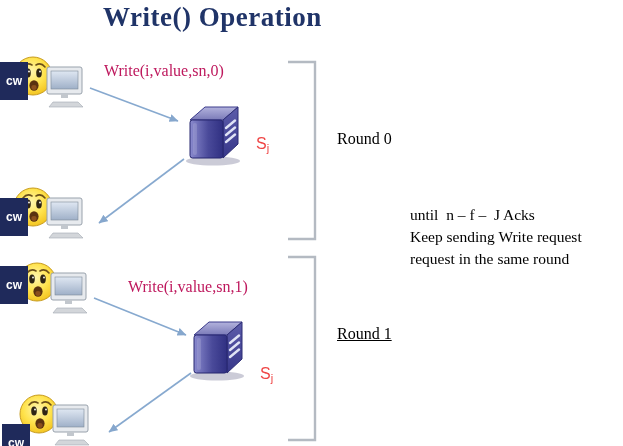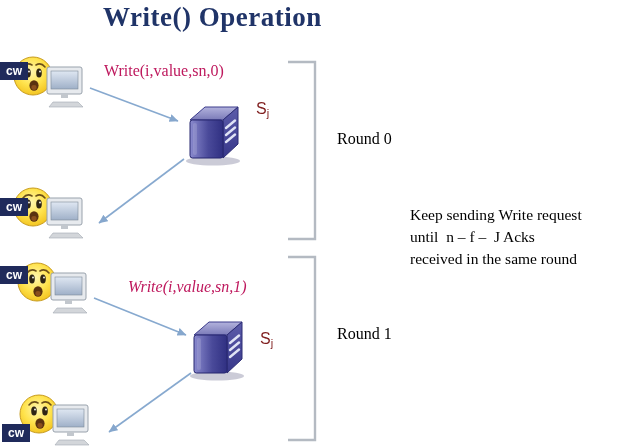--- a/index.html
+++ b/index.html
@@ -21,27 +21,27 @@
 
   .client { position:absolute; width:80px; height:56px; }
   .client svg { width:80px; height:56px; display:block; }
   .server { position:absolute; width:70px; height:70px; }
   .server svg { width:70px; height:70px; display:block; }
 
   .badge {
     position:absolute;
     background:var(--badge-bg,#1f2a5b); color:#fff;
     font:700 12px "Liberation Sans", sans-serif;
-    padding:3px 6px; line-height:1;
+    padding:13px 6px; line-height:1;
   }
 
   .msg    { position:absolute; font-size:16px; color:#be185d; white-space:nowrap; }
   .round-label { position:absolute; font-size:16px; color:#000; white-space:nowrap; }
 
-  .server-label { position:absolute; font-size:16px; color:#7f1d1d; font-family:"Liberation Sans", sans-serif; }
+  .server-label { position:absolute; font-size:16px; color:#ef4444; font-family:"Liberation Sans", sans-serif;margin-top:35px; }
   .server-label .sub { font-size:11px; vertical-align:-3px; }
 
   .note { position:absolute; left:410px; top:204px; font-size:15.5px; line-height:22px; color:#000; }
   .note div { white-space:pre; }
 </style>
 </head>
 <body>
 
 <div class="stage">
 
@@ -146,24 +146,24 @@
   <div class="server" style="left:184px; top:313px;">
     <svg>
         <use href="#sym-server"></use>
       </svg>
   </div>
 
   <span class="server-label" style="left:256px; top:100px;"><span>S</span><span class="sub">j</span></span>
   <span class="server-label" style="left:260px; top:330px;"><span>S</span><span class="sub">j</span></span>
 
   <span class="msg" style="left:104px; top:62px;">Write(i,value,sn,0)</span>
-  <span class="msg" style="left:128px; top:278px;font-style:italic;">Write(i,value,sn,1)</span>
+  <span class="msg" style="left:128px; top:278px;">Write(i,value,sn,1)</span>
 
   <span class="round-label" style="left:337px; top:130px;">Round 0</span>
-  <span class="round-label" style="left:337px; top:325px;">Round 1</span>
+  <span class="round-label" style="left:337px; top:325px;text-decoration:underline;">Round 1</span>
 
   <div class="note">
+    <div>until  n – f –  J Acks</div>
     <div>Keep sending Write request</div>
-    <div>until  n – f –  J Acks</div>
-    <div>received in the same round</div>
+    <div>request in the same round</div>
   </div>
 
 </div>
 
 </body></html>

